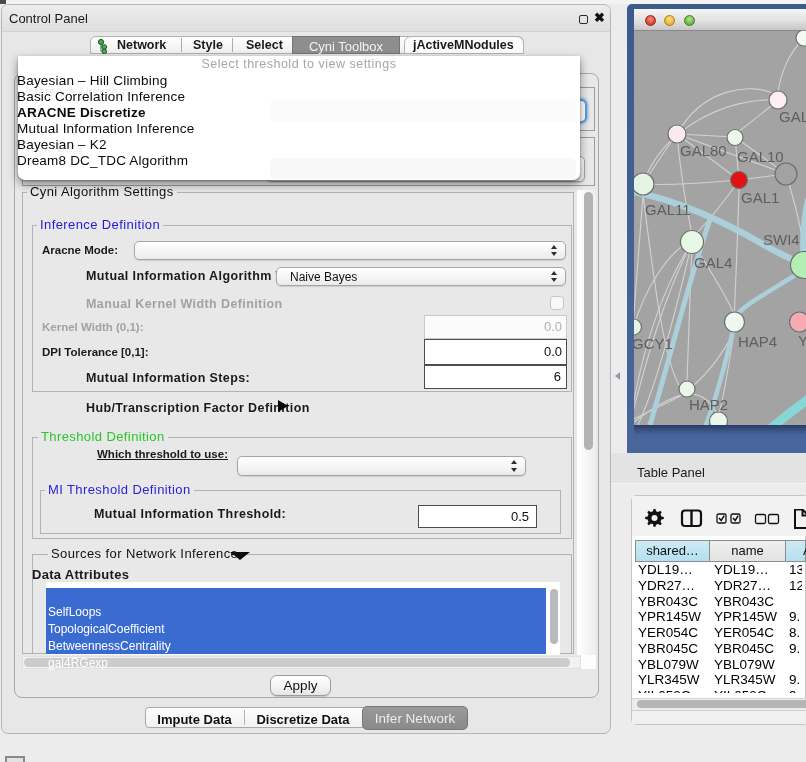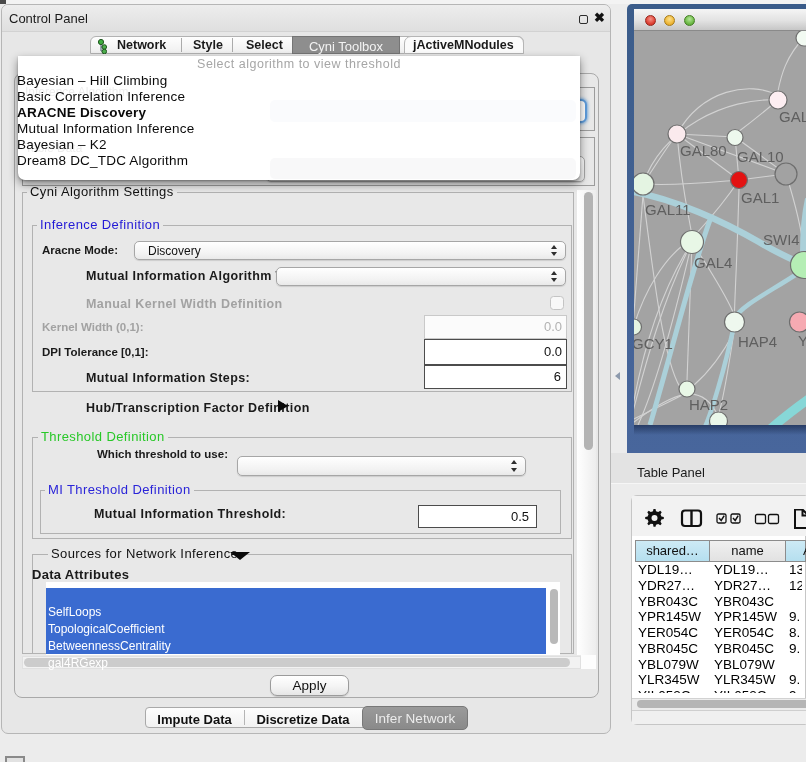--- a/index.html
+++ b/index.html
@@ -61,27 +61,27 @@
 <div class="abs" style="left:584px;top:192px;width:9px;height:258px;background:#b3b3b3;border-radius:5px;"></div>
 <div class="abs" style="left:22px;top:656px;width:559px;height:13px;background:#f2f2f2;border:1px solid #e0e0e0;"></div>
 <div class="abs" style="left:24px;top:658px;width:546px;height:9px;background:#cccccc;border-radius:5px;"></div>
 <div class="abs" style="left:581px;top:655px;width:15px;height:14px;background:#fdfdfd;"></div>
 
 <div class="fs" style="left:32px;top:225px;width:540px;height:167px;"></div>
 <div class="fslbl" style="left:37px;top:219px;color:#2219d6;">Inference Definition</div>
 
 <div class="lbl" style="left:42px;top:244px;">Aracne Mode:</div>
 <div class="combo" style="left:134px;top:241px;width:432px;height:19px;">
-    <div class="ct" style="padding-left:13px;line-height:18px;">Discovery</div>
   <div class="arr" style="right:8px;top:3px;border-left:3.5px solid transparent;border-right:3.5px solid transparent;border-bottom:4.5px solid #2e2e2e;"></div>
   <div class="arr" style="right:8px;bottom:3px;border-left:3.5px solid transparent;border-right:3.5px solid transparent;border-top:4.5px solid #2e2e2e;"></div>
 </div>
 
 <div class="lbl wl" style="left:42px;top:269px;">Mutual Information Algorithm Type:</div>
 <div class="combo" style="left:276px;top:267px;width:290px;height:19px;">
+    <div class="ct" style="padding-left:13px;line-height:18px;">Naive Bayes</div>
   <div class="arr" style="right:8px;top:3px;border-left:3.5px solid transparent;border-right:3.5px solid transparent;border-bottom:4.5px solid #2e2e2e;"></div>
   <div class="arr" style="right:8px;bottom:3px;border-left:3.5px solid transparent;border-right:3.5px solid transparent;border-top:4.5px solid #2e2e2e;"></div>
 </div>
 
 <div class="lbl dis wl" style="left:42px;top:297px;">Manual Kernel Width Definition</div>
 <div class="abs" style="left:550px;top:296px;width:14px;height:14px;border:1.5px solid #c4c4c4;border-radius:3.5px;background:#f8f8f8;"></div>
 
 <div class="lbl dis" style="left:42px;top:321px;">Kernel Width (0,1):</div>
 <div class="field" style="left:424px;top:315px;width:143px;height:24px;border:1px solid #c9c9c9;background:#fbfbfb;color:#b2b2b2;line-height:22px;padding-right:4px;">0.0</div>
 
@@ -90,21 +90,21 @@
 
 <div class="lbl wl" style="left:42px;top:371px;text-align:right;">Mutual Information Steps:</div>
 <div class="field" style="left:424px;top:365px;width:143px;height:24px;border:1px solid #4c4c4c;line-height:22px;padding-right:5px;">6</div>
 
 <div class="lbl wl" style="left:42px;top:401px;">Hub/Transcription Factor Definition</div>
 <div class="arr abs" style="left:278px;top:400px;border-top:6.5px solid transparent;border-bottom:6.5px solid transparent;border-left:10px solid #0a0a0a;"></div>
 
 <div class="fs" style="left:32px;top:437px;width:540px;height:102px;"></div>
 <div class="fslbl" style="left:38px;top:431px;color:#28c828;">Threshold Definition</div>
 
-<div class="lbl" style="left:97px;top:448px;">Which threshold to use:</div>
+<div class="lbl" style="left:97px;top:448px;text-decoration:underline;">Which threshold to use:</div>
 <div class="combo" style="left:237px;top:456px;width:289px;height:20px;">
   <div class="arr" style="right:8px;top:3px;border-left:3.5px solid transparent;border-right:3.5px solid transparent;border-bottom:4.5px solid #2e2e2e;"></div>
   <div class="arr" style="right:8px;bottom:3px;border-left:3.5px solid transparent;border-right:3.5px solid transparent;border-top:4.5px solid #2e2e2e;"></div>
 </div>
 
 <div class="fs" style="left:40px;top:490px;width:521px;height:44px;"></div>
 <div class="fslbl" style="left:45px;top:484px;color:#2a24d8;">MI Threshold Definition</div>
 <div class="lbl wl" style="left:50px;top:507px;">Mutual Information Threshold:</div>
 <div class="field" style="left:418px;top:505px;width:119px;height:23px;border:1px solid #4c4c4c;line-height:21px;padding-right:7px;">0.5</div>
 
@@ -114,21 +114,21 @@
 
 <div class="lbl" style="left:32px;top:567px;font-size:13px;letter-spacing:0.3px;">Data Attributes</div>
 <div class="abs" style="left:46px;top:582px;width:514px;height:73px;background:#fff;"></div>
 <div class="abs" style="left:46px;top:588px;width:500px;height:66px;background:#3a6bd0;"></div>
 <div class="abs" style="left:48px;top:604px;font-size:12px;color:#fff;line-height:17px;white-space:pre;">SelfLoops
 TopologicalCoefficient
 BetweennessCentrality
 gal4RGexp</div>
 <div class="abs" style="left:550px;top:589px;width:8px;height:55px;background:#b9b9b9;border-radius:4px;"></div>
 
-<div class="abs" style="left:270px;top:675px;width:79px;height:21px;border:1px solid #9b9b9b;border-radius:7px;background:linear-gradient(#ffffff,#f4f4f4 55%,#e6e6e6);box-shadow:0 1px 1px rgba(0,0,0,0.15);font-size:13.5px;color:#111;text-align:center;line-height:19px;">Apply</div>
+<div class="abs" style="left:270px;top:675px;width:61px;height:21px;border:1px solid #9b9b9b;border-radius:7px;background:linear-gradient(#ffffff,#f4f4f4 55%,#e6e6e6);box-shadow:0 1px 1px rgba(0,0,0,0.15);font-size:13.5px;color:#111;text-align:center;line-height:19px;">Apply</div>
 
 <div class="abs" style="left:145px;top:707px;width:323px;height:21px;background:linear-gradient(#fdfdfd,#f1f1f1);border:1px solid #a9a9a9;border-radius:4px;"></div>
 <div class="abs" style="left:243.5px;top:710px;width:1px;height:15px;background:#b5b5b5;"></div>
 <div class="abs b" style="left:145px;top:712px;width:99px;text-align:center;font-size:13px;color:#111;">Impute Data</div>
 <div class="abs b" style="left:244px;top:712px;width:118px;text-align:center;font-size:13px;color:#111;">Discretize Data</div>
 <div class="abs" style="left:362px;top:705.5px;width:106px;height:24px;background:linear-gradient(#9a9a9a,#8a8a8a);border:1px solid #787878;border-radius:5px;"></div>
 <div class="abs" style="left:362px;top:711px;width:106px;text-align:center;font-size:13.5px;color:#ececec;">Infer Network</div>
 
 <div class="abs" style="left:5px;top:756px;width:20px;height:10px;border:2px solid #8a8a8a;background:#e2e2e2;"></div>
 
@@ -273,19 +273,19 @@
 <div class="abs" style="left:637px;top:700px;width:172px;height:8px;background:#b5b5b5;border-radius:4px;"></div>
 <div class="abs" style="left:632px;top:710px;width:174px;height:1px;background:#cfcfcf;"></div>
 <div class="abs" style="left:632px;top:711px;width:174px;height:13px;background:#f0f0f0;"></div>
 </div>
 
 <div class="abs" style="left:25px;top:85px;font-size:12px;color:rgba(40,40,40,0.09);z-index:52;">Inference Algorithm</div>
 <div class="abs" style="left:25px;top:141px;font-size:12px;color:rgba(40,40,40,0.09);z-index:52;">Table Data</div>
 <div class="abs" style="left:270px;top:100px;width:306px;height:22px;background:rgba(210,220,235,0.12);border-radius:5px;z-index:52;"></div>
 <div class="abs" style="left:270px;top:158px;width:306px;height:21px;background:rgba(215,215,220,0.18);border-radius:5px;z-index:52;"></div>
 <div class="abs" style="left:18px;top:56px;width:562px;height:124px;background:#ffffff;border-radius:0 0 7px 7px;box-shadow:0 4px 10px rgba(0,0,0,0.45),0 1px 2px rgba(0,0,0,0.25);z-index:50;"></div>
-<div class="abs" style="left:18px;top:57px;width:562px;font-size:12.5px;letter-spacing:0.5px;color:#a6a6a6;text-align:center;z-index:51;">Select algorithm to view threshold</div>
+<div class="abs" style="left:18px;top:57px;width:562px;font-size:12.5px;letter-spacing:0.5px;color:#a6a6a6;text-align:center;z-index:51;">Select threshold to view settings</div>
 <div class="abs" style="left:17px;top:73px;font-size:13.5px;letter-spacing:0.2px;color:#0a0a0a;line-height:16px;white-space:pre;z-index:51;">Bayesian – Hill Climbing
 Basic Correlation Inference
-<b>ARACNE Discovery</b>
+<b>ARACNE Discretize</b>
 Mutual Information Inference
 Bayesian – K2
 Dream8 DC_TDC Algorithm</div>
 
 </body></html>

